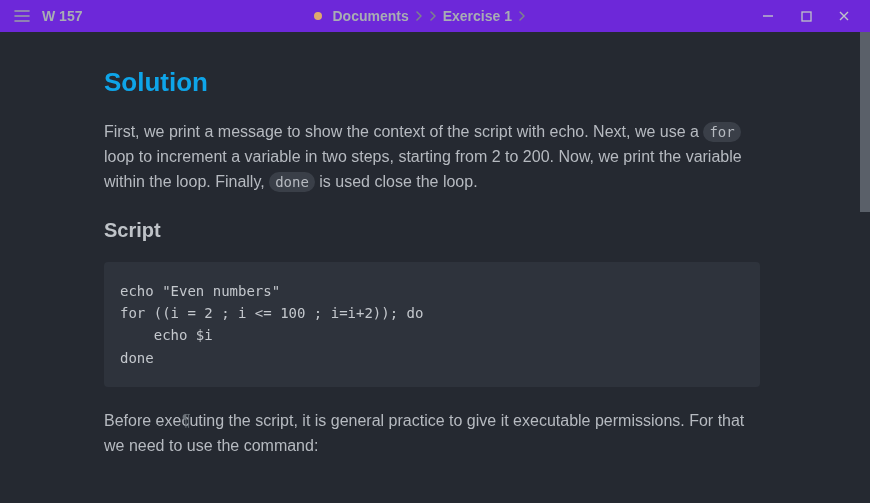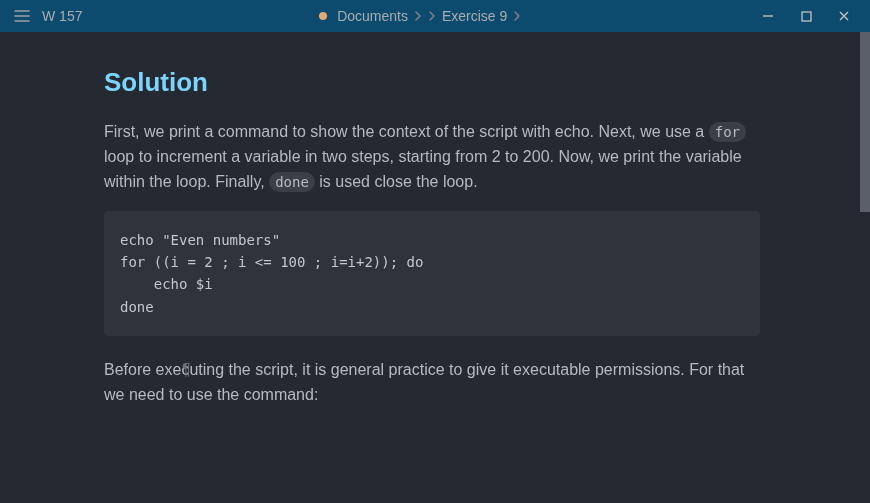--- a/index.html
+++ b/index.html
@@ -10,21 +10,22 @@
     width: 870px;
     height: 503px;
     overflow: hidden;
     position: relative;
   }
   .titlebar {
     height: 32px;
     display: flex;
     align-items: center;
     padding: 0 8px;
-    background: #0c4a6e;
+    background: #6d28d9;
+    font-weight: bold;
   }
   .hamburger {
     padding: 4px 6px;
     cursor: pointer;
     color: #9aa0a6;
   }
   .hamburger svg { display: block; }
   .word-count {
     color: #a8adb3;
     font-size: 14px;
@@ -94,21 +95,21 @@
   }
   .doc {
     padding: 30px 110px 0 104px;
     font-size: 16px;
     line-height: 1.55;
     color: #b6bac0;
   }
   h1 {
     font-size: 26px;
     font-weight: 700;
-    color: #7dd3fc;
+    color: #0ea5e9;
     margin-bottom: 18px;
   }
   h2 {
     font-size: 20px;
     font-weight: 700;
     color: #bfc3c8;
     margin: 20px 0 16px;
   }
   p { margin-bottom: 16px; }
   code.inline {
@@ -154,21 +155,21 @@
     <span class="breadcrumb-sep">
         <svg width="8" height="10" viewBox="0 0 8 10">
           <path d="M2 1l4 4-4 4" stroke="#7d838b" stroke-width="1.5" fill="none" stroke-linecap="round" stroke-linejoin="round"></path>
         </svg>
       </span>
     <span class="breadcrumb-sep">
         <svg width="8" height="10" viewBox="0 0 8 10">
           <path d="M2 1l4 4-4 4" stroke="#7d838b" stroke-width="1.5" fill="none" stroke-linecap="round" stroke-linejoin="round"></path>
         </svg>
       </span>
-    <span class="breadcrumb-item">Exercise 9</span>
+    <span class="breadcrumb-item">Exercise 1</span>
     <span class="breadcrumb-sep">
         <svg width="8" height="10" viewBox="0 0 8 10">
           <path d="M2 1l4 4-4 4" stroke="#7d838b" stroke-width="1.5" fill="none" stroke-linecap="round" stroke-linejoin="round"></path>
         </svg>
       </span>
   </div>
   <div class="window-controls">
     <div class="ctrl">
       <svg width="12" height="12" viewBox="0 0 12 12">
           <path d="M1 6h10" stroke="#bfc3c8" stroke-width="1.4"></path>
@@ -184,22 +185,23 @@
           <path d="M2 2l8 8M10 2l-8 8" stroke="#bfc3c8" stroke-width="1.4"></path>
         </svg>
     </div>
   </div>
 </div>
 
 <div class="content-wrap">
   <div class="doc">
     <h1>Solution</h1>
     <p>
-      <span>First, we print a command to show the context of the script with echo. Next, we use a </span><code class="inline">for</code><span> loop to increment a variable in two steps, starting from 2 to 200. Now, we print the variable within the loop. Finally, </span><code class="inline">done</code><span> is used close the loop.</span>
+      <span>First, we print a message to show the context of the script with echo. Next, we use a </span><code class="inline">for</code><span> loop to increment a variable in two steps, starting from 2 to 200. Now, we print the variable within the loop. Finally, </span><code class="inline">done</code><span> is used close the loop.</span>
     </p>
+    <h2>Script</h2>
     <pre class="codeblock">echo "Even numbers"
 for ((i = 2 ; i &lt;= 100 ; i=i+2)); do
     echo $i
 done</pre>
     <div class="para-rel">
       <span class="gutter-icon">¶</span>
       <p>Before executing the script, it is general practice to give it executable permissions. For that we need to use the command:</p>
     </div>
   </div>
   <div class="scrollbar-track">

